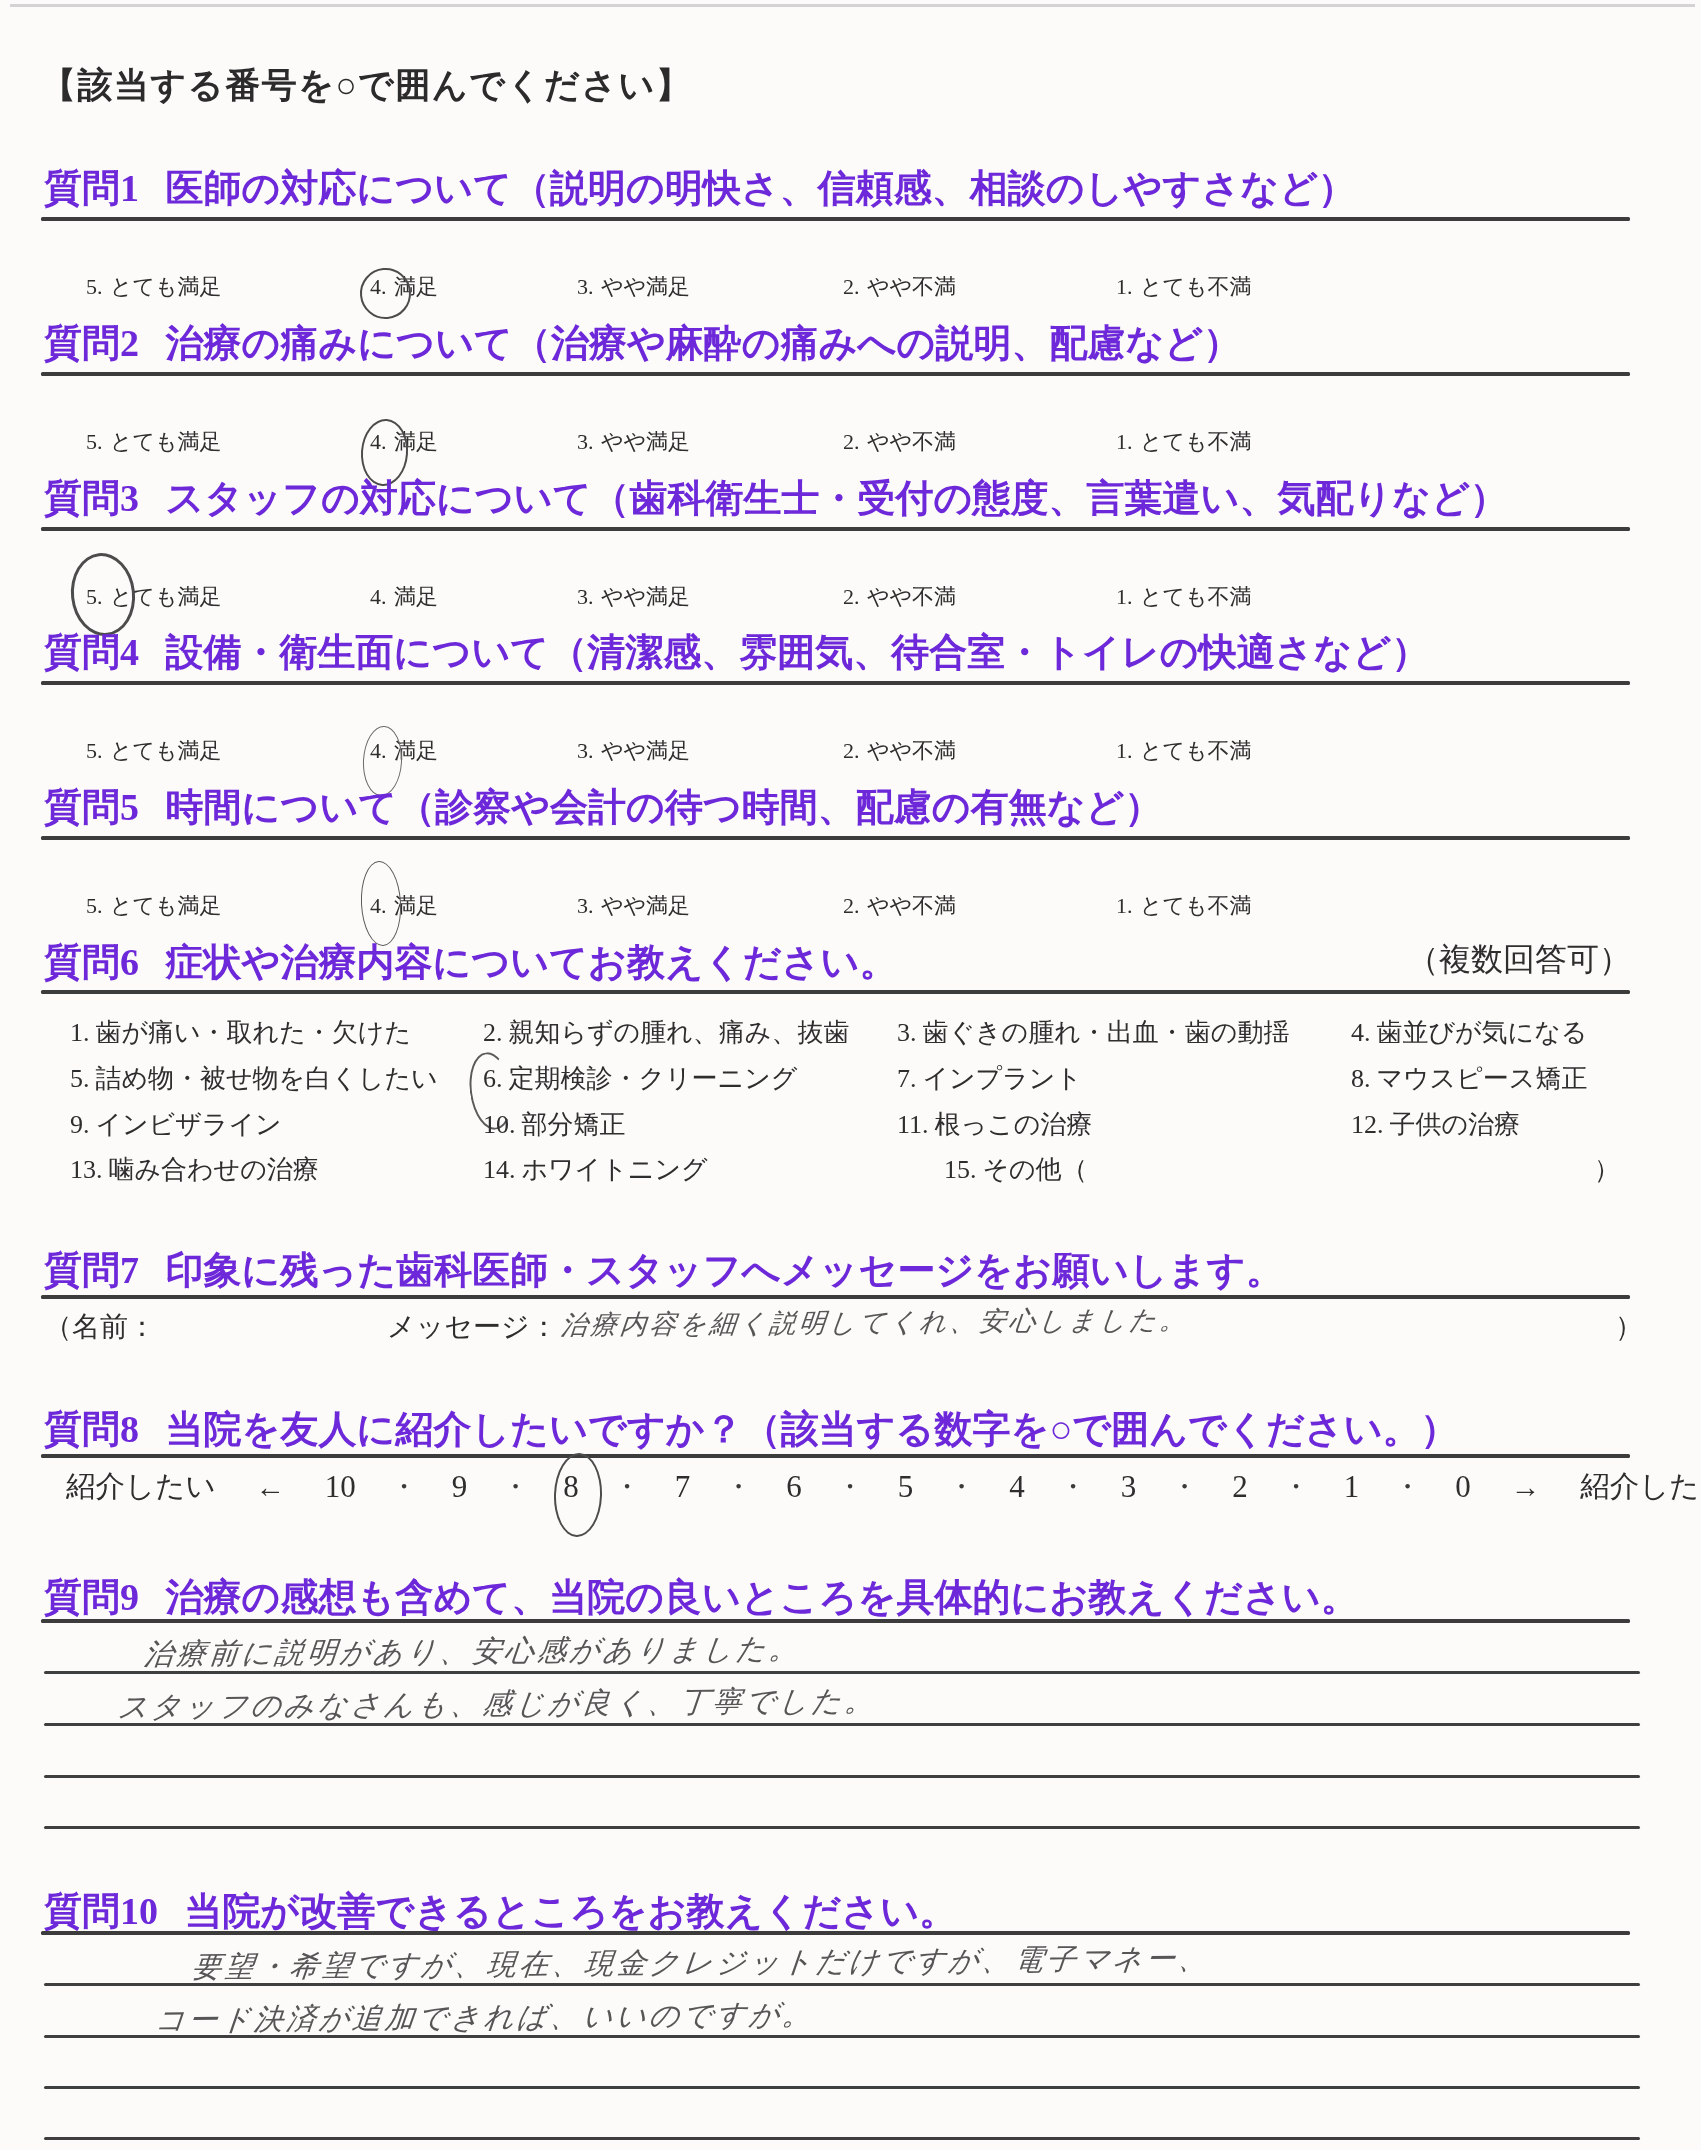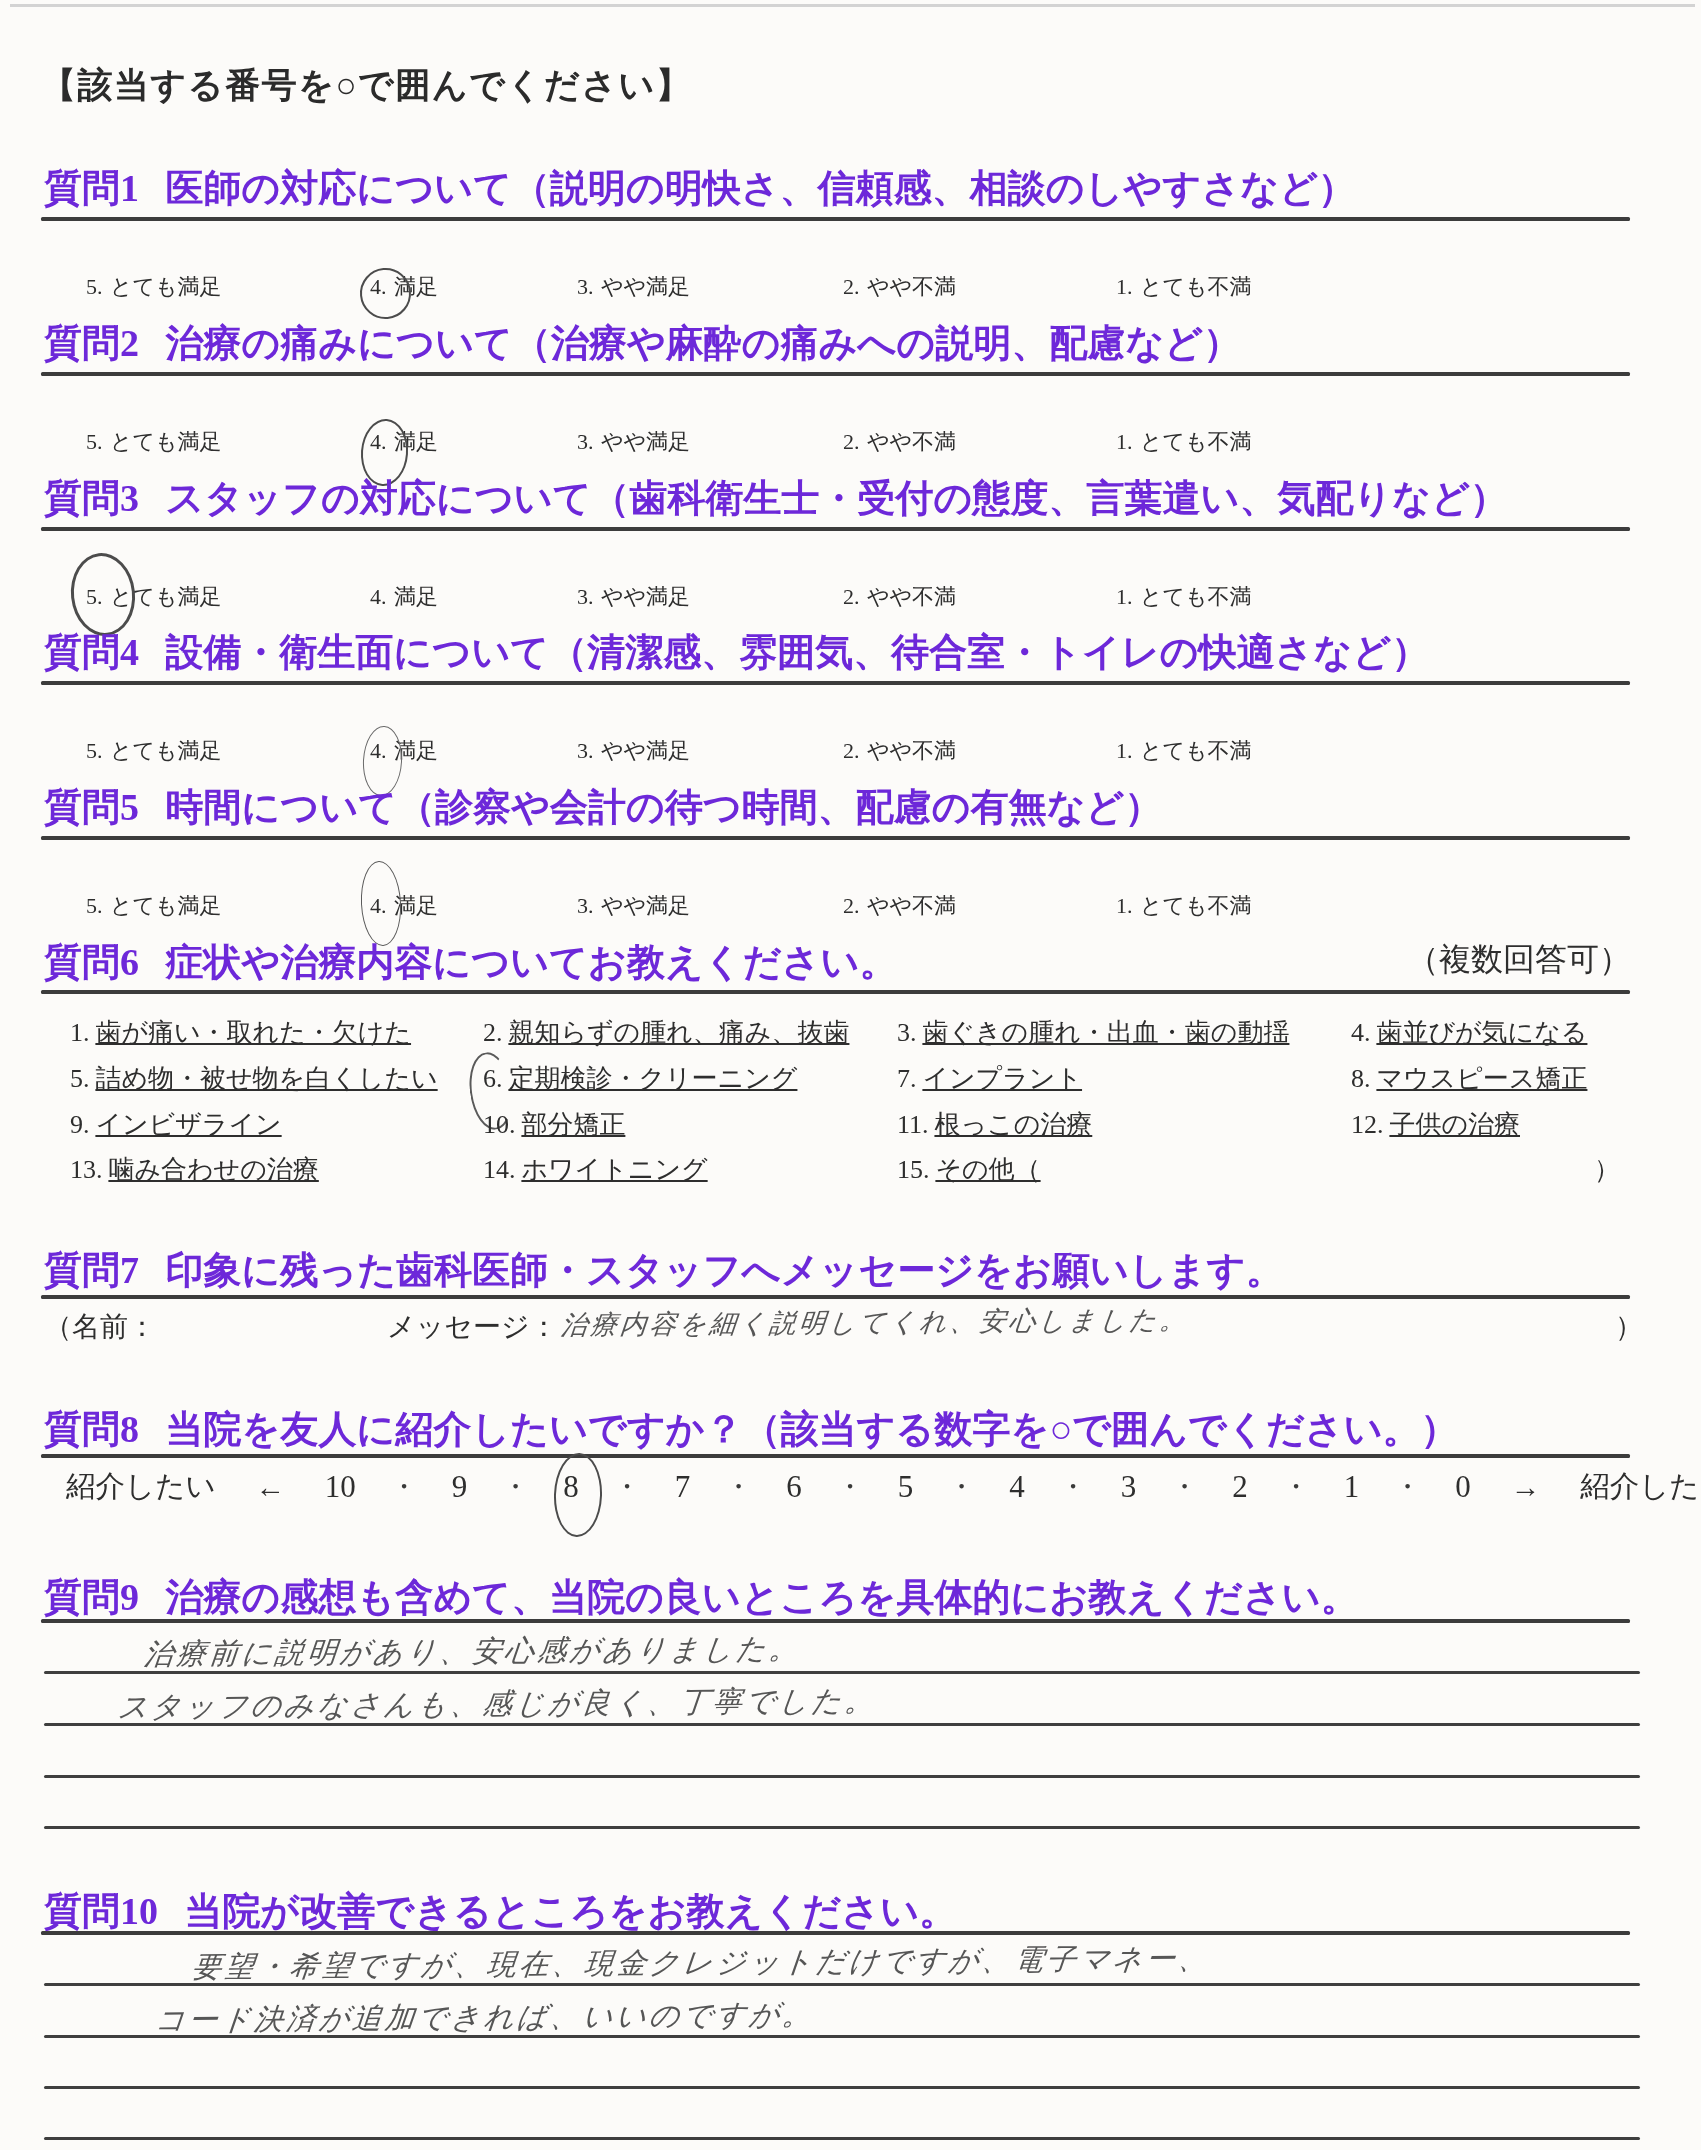--- a/index.html
+++ b/index.html
@@ -26,21 +26,21 @@
   .c-q2{left:-8.9px;top:-10.3px;width:43px;height:63px;transform:rotate(4deg);}
   .c-q3{left:-14.8px;top:-31px;width:58px;height:77px;transform:rotate(-6deg);border-width:3px;}
   .c-q4{left:-7.4px;top:-11.8px;width:37px;height:68px;transform:rotate(3deg);border-width:1.5px;border-color:#6a6a6a;}
   .c-q5{left:-8.9px;top:-32px;width:38px;height:83px;transform:rotate(-3deg);border-width:1.5px;border-color:#5a5a5a;}
   .c-q8{left:-8.9px;top:-16px;width:44px;height:80px;transform:rotate(2deg);}
   .arc{position:absolute;left:-13.3px;top:-11.8px;width:38px;height:74px;border:2.2px solid #5a5a5a;border-right-color:transparent;border-radius:50%;transform:rotate(-8deg);pointer-events:none;}
 
   
   .q6-note{position:absolute;top:0;right:0;font-size:32px;}
   .q6-items{position:absolute;top:77px;left:0;width:100%;height:192px;font-size:26px;white-space:nowrap;}
-  .q6-item{position:absolute;text-decoration:underline;}
+  .q6-item{position:absolute;}
   .q6-item .num{margin-right:5.9px;}
   .q6-close{position:absolute;left:1550px;top:137px;font-size:26px;}
 
   
   .q7-row{position:absolute;top:62px;left:0;width:100%;height:52px;font-size:28px;white-space:nowrap;}
   .q7-name{position:absolute;left:0;top:0;}
   .q7-msg{position:absolute;left:321px;top:0;margin-left:22px;}
   .q7-hw{position:absolute;left:517px;top:-1.5px;font-size:26.6px;}
   .q7-close{position:absolute;left:1571px;top:0;}
 
@@ -148,21 +148,21 @@
       <span class="q6-item" style="left:26px;top:46px"><span class="num">5.</span><span>詰め物・被せ物を白くしたい</span></span>
       <span class="q6-item" style="left:439px;top:46px"><span class="num"><i class="arc"></i><span>6.</span></span><span>定期検診・クリーニング</span></span>
       <span class="q6-item" style="left:853px;top:46px"><span class="num">7.</span><span>インプラント</span></span>
       <span class="q6-item" style="left:1307px;top:46px"><span class="num">8.</span><span>マウスピース矯正</span></span>
       <span class="q6-item" style="left:26px;top:92px"><span class="num">9.</span><span>インビザライン</span></span>
       <span class="q6-item" style="left:439px;top:92px"><span class="num">10.</span><span>部分矯正</span></span>
       <span class="q6-item" style="left:853px;top:92px"><span class="num">11.</span><span>根っこの治療</span></span>
       <span class="q6-item" style="left:1307px;top:92px"><span class="num">12.</span><span>子供の治療</span></span>
       <span class="q6-item" style="left:26px;top:137px"><span class="num">13.</span><span>噛み合わせの治療</span></span>
       <span class="q6-item" style="left:439px;top:137px"><span class="num">14.</span><span>ホワイトニング</span></span>
-      <span class="q6-item" style="left:853px;top:137px"><span class="num">15.</span><span>その他（</span></span>
+      <span class="q6-item" style="left:900px;top:137px"><span class="num">15.</span><span>その他（</span></span>
       <span class="q6-close">）</span>
     </div>
   </section>
 
   <section class="sec" style="top:1246px;height:133px">
     <div class="q-head">
       <span class="q-id">質問7</span><span>印象に残った歯科医師・スタッフへメッセージをお願いします。</span>
     </div>
     <div class="divider" style="top:49px"></div>
     <div class="q7-row">

